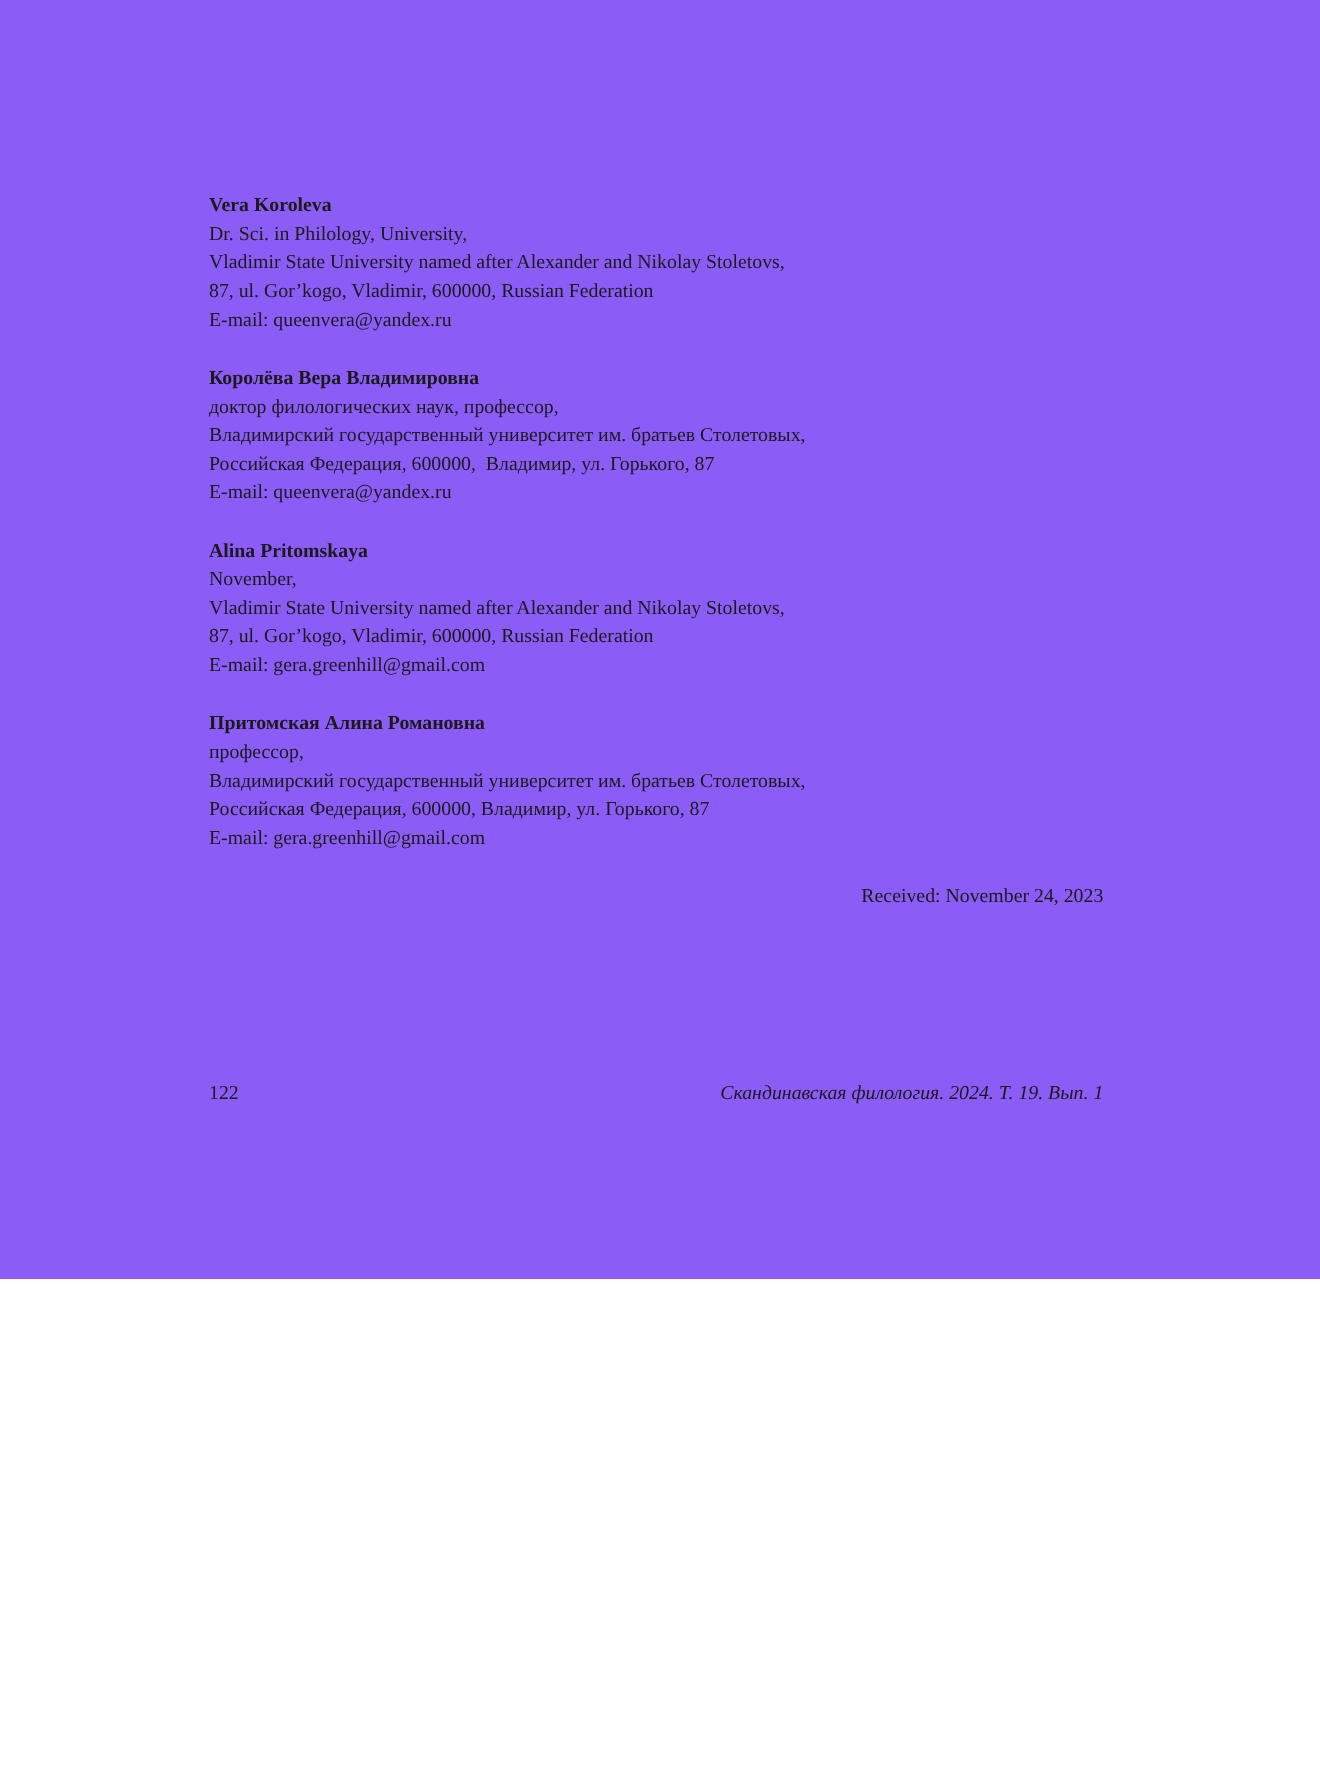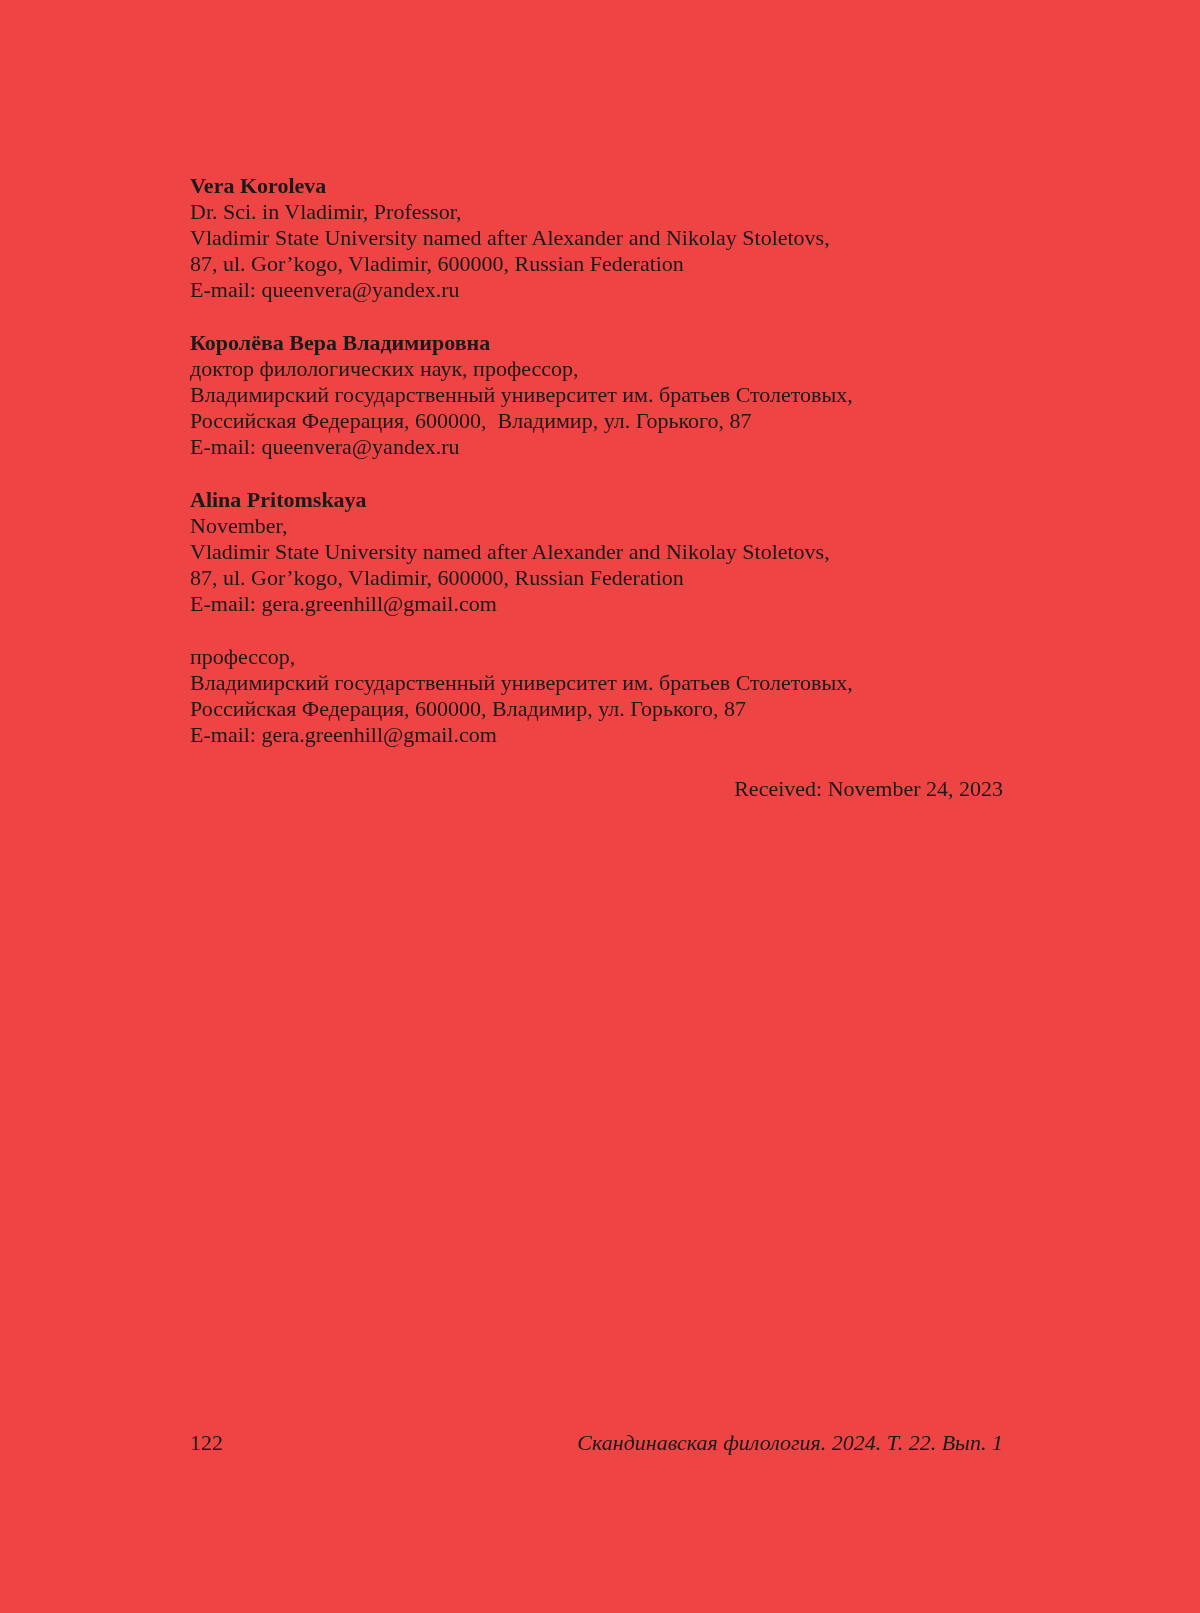--- a/index.html
+++ b/index.html
@@ -3,25 +3,25 @@
 <meta charset="utf-8">
 <style>
   html, body {
     margin: 0;
     padding: 0;
     background: #ffffff;
   }
   .page {
     position: relative;
     width: 1200px;
-    height: 1613px;
-    background: #ef4444;
+    height: 1163px;
+    background: #8b5cf6;
     color: #1a1a1a;
     font-family: "Liberation Serif", "DejaVu Serif", serif;
-    font-size: 22px;
+    font-size: 18px;
     line-height: 26px;
     overflow: hidden;
   }
   .content {
     position: absolute;
     left: 190px;
     right: 197px;
     top: 173px;
   }
   .author-block {
@@ -55,21 +55,21 @@
   }
 </style>
 </head>
 <body>
 
 <div class="page">
   <div class="content">
 
     <div class="author-block">
       <p class="author-name">Vera Koroleva</p>
-      <p>Dr. Sci. in Vladimir, Professor,</p>
+      <p>Dr. Sci. in Philology, University,</p>
       <p>Vladimir State University named after Alexander and Nikolay Stoletovs,</p>
       <p>87, ul. Gor’kogo, Vladimir, 600000, Russian Federation</p>
       <p>E-mail: queenvera@yandex.ru</p>
     </div>
 
     <div class="author-block">
       <p class="author-name">Королёва Вера Владимировна</p>
       <p>доктор филологических наук, профессор,</p>
       <p>Владимирский государственный университет им. братьев Столетовых,</p>
       <p>Российская Федерация, 600000, &nbsp;Владимир, ул. Горького, 87</p>
@@ -78,29 +78,30 @@
 
     <div class="author-block">
       <p class="author-name">Alina Pritomskaya</p>
       <p>November,</p>
       <p>Vladimir State University named after Alexander and Nikolay Stoletovs,</p>
       <p>87, ul. Gor’kogo, Vladimir, 600000, Russian Federation</p>
       <p>E-mail: gera.greenhill@gmail.com</p>
     </div>
 
     <div class="author-block">
+      <p class="author-name">Притомская Алина Романовна</p>
       <p>профессор,</p>
       <p>Владимирский государственный университет им. братьев Столетовых,</p>
       <p>Российская Федерация, 600000, Владимир, ул. Горького, 87</p>
       <p>E-mail: gera.greenhill@gmail.com</p>
     </div>
 
     <div class="dates">
       <p>Received: November 24, 2023</p>
     </div>
 
   </div>
 
   <div class="footer">
     <span>122</span>
-    <span class="journal-citation">Скандинавская филология. 2024. Т. 22. Вып. 1</span>
+    <span class="journal-citation">Скандинавская филология. 2024. Т. 19. Вып. 1</span>
   </div>
 </div>
 
 </body></html>

